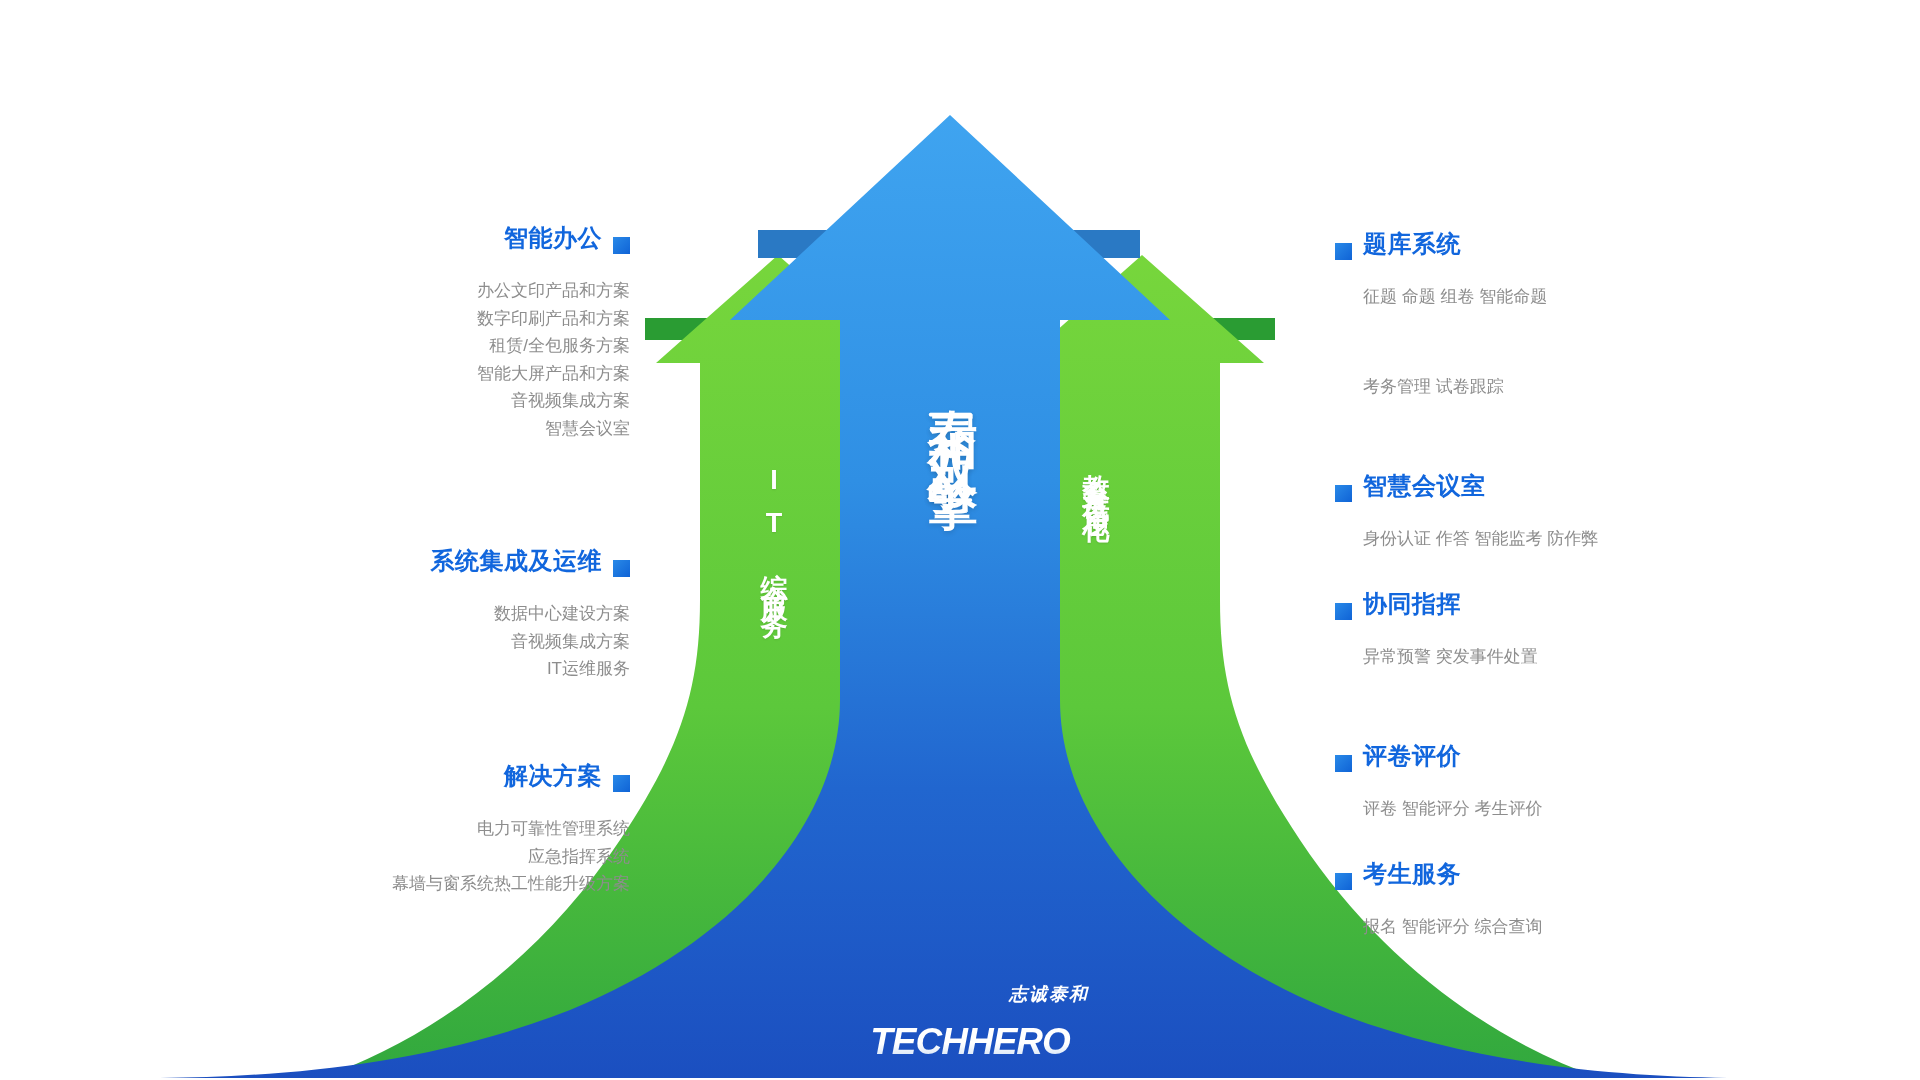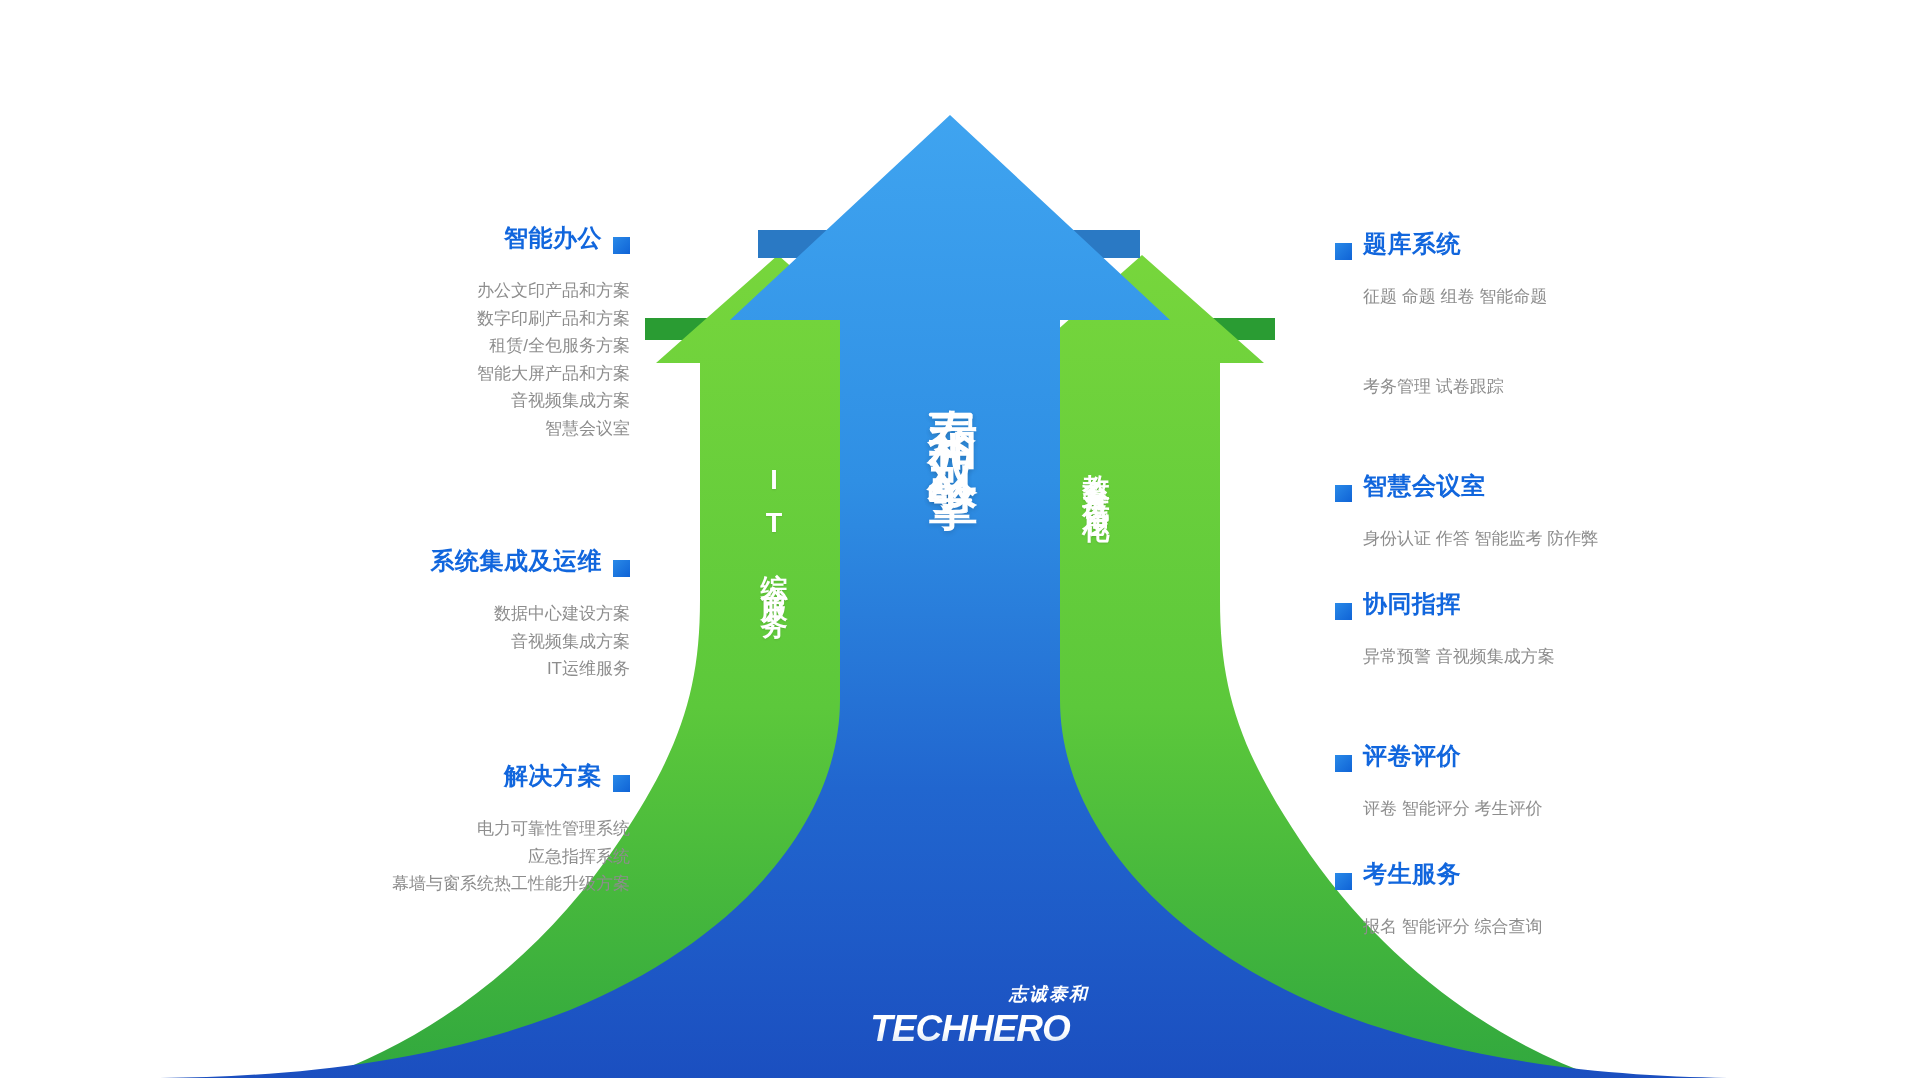--- a/index.html
+++ b/index.html
@@ -118,21 +118,21 @@
     color: #ffffff;
   }
   #logo-cn {
     font-size: 18px;
     font-weight: bold;
     font-style: italic;
     letter-spacing: 2px;
     text-align: right;
     padding-right: 6px;
     line-height: 1;
-    margin-bottom: 7px;
+    margin-bottom: 20px;
   }
   #logo-en {
     font-size: 37px;
     font-weight: bold;
     font-style: italic;
     letter-spacing: -1px;
     line-height: 1;
     background: linear-gradient(180deg, #ffffff 0%, #ffffff 55%, #cfe0f5 100%);
     -webkit-background-clip: text;
     background-clip: text;
@@ -280,21 +280,21 @@
       <div>身份认证 作答 智能监考 防作弊</div>
     </div>
   </div>
 
   <div class="right-col" style="top:588px;">
     <div class="group-head">
       <span class="bullet"></span>
       <span>协同指挥</span>
     </div>
     <div class="group-items" style="margin-left:28px;">
-      <div>异常预警 音视频集成方案</div>
+      <div>异常预警 突发事件处置</div>
     </div>
   </div>
 
   <div class="right-col" style="top:740px;">
     <div class="group-head">
       <span class="bullet"></span>
       <span>评卷评价</span>
     </div>
     <div class="group-items" style="margin-left:28px;">
       <div>评卷 智能评分 考生评价</div>

